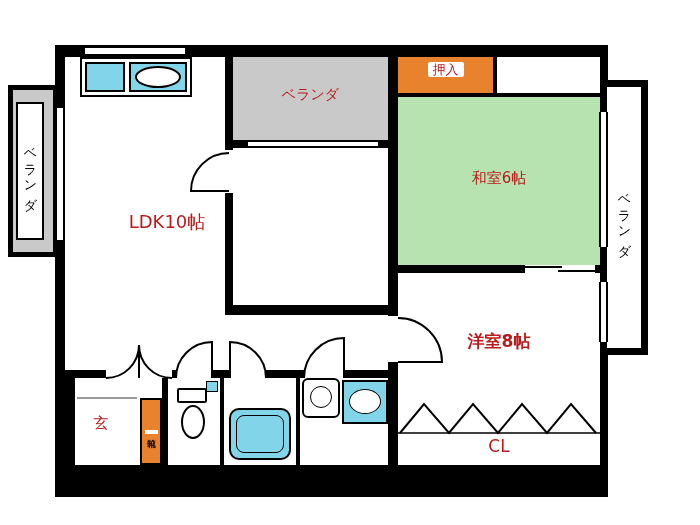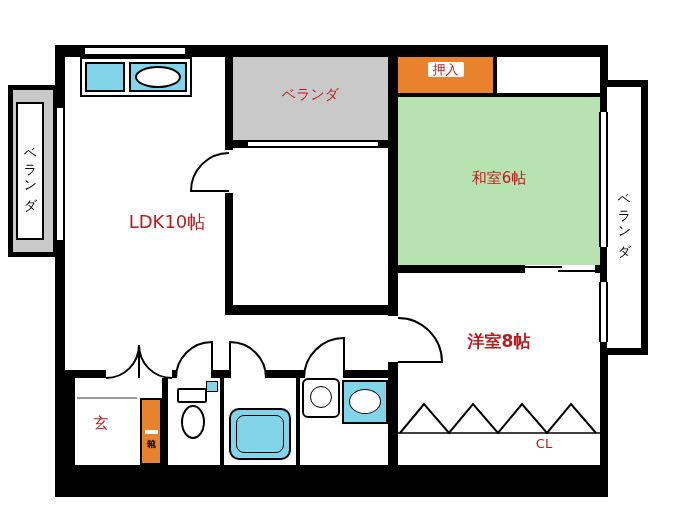--- a/index.html
+++ b/index.html
@@ -97,16 +97,16 @@
     <path fill="none" stroke="#999" stroke-width="2" d="M77,398 L137,398"></path>
   </svg>
 
   <div class="label" style="left:65px;top:212px;width:160px;font-size:18px;margin-left:22px;">LDK10帖</div>
   <div class="label" style="left:398px;top:170px;width:202px;font-size:15px;">和室6帖</div>
   <div class="label" style="left:398px;top:332px;width:202px;font-size:17px;font-weight:bold;">洋室8帖</div>
   <div class="label" style="left:233px;top:87px;width:155px;font-size:14px;">ベランダ</div>
   <div class="label" style="left:398px;top:63px;width:95px;font-size:13px;">
     <span style="background:#fff;padding:0 5px;border-radius:2px;">押入</span>
   </div>
-  <div class="label" style="left:398px;top:437px;width:202px;font-size:13px;margin-left:45px;">CL</div>
+  <div class="label" style="left:398px;top:437px;width:202px;font-size:17px;">CL</div>
   <div class="label" style="left:78px;top:415px;width:46px;font-size:15px;">玄</div>
 
 </div>
 
 </body></html>

